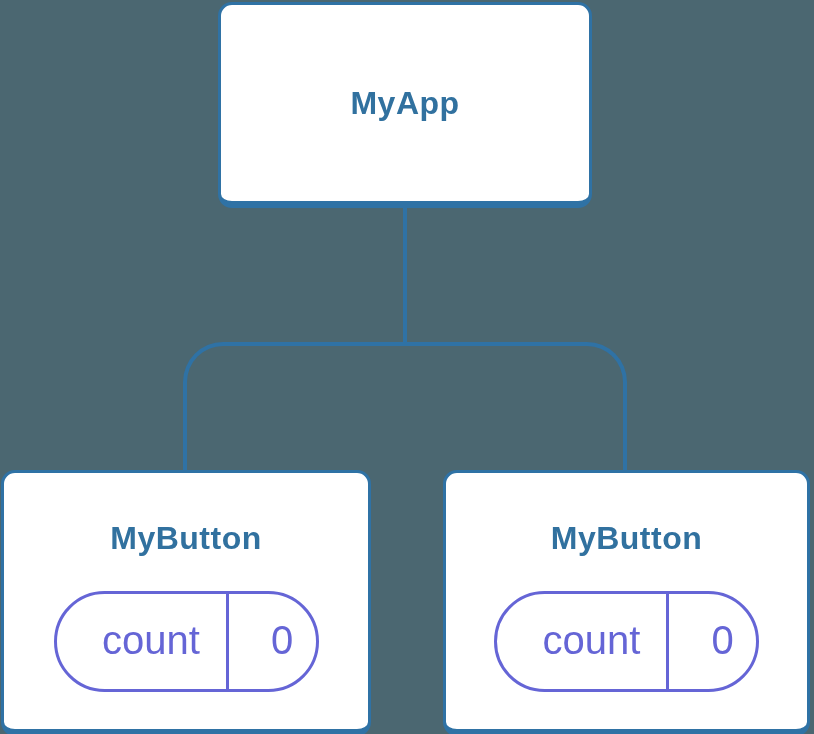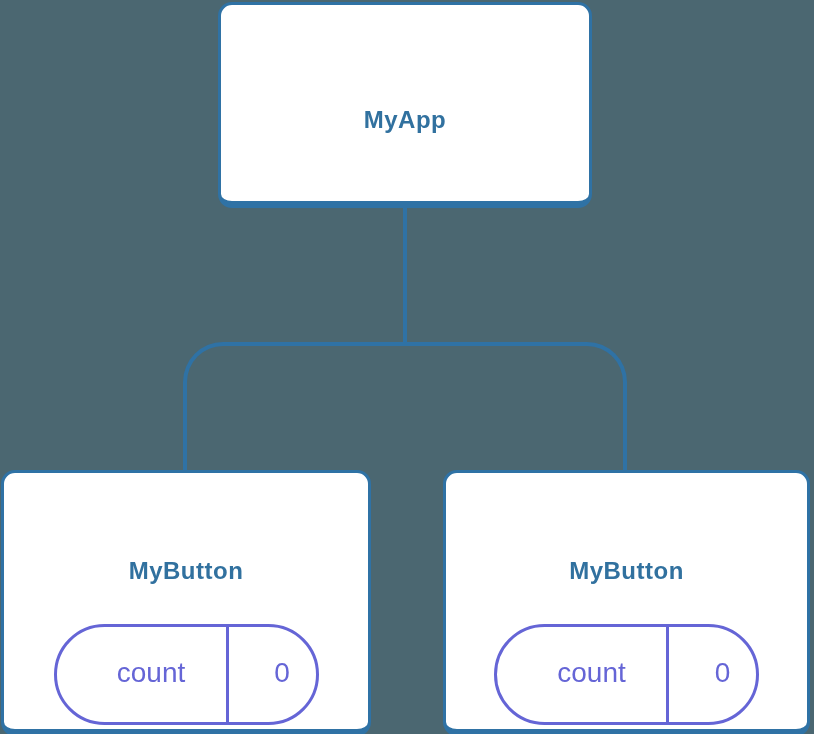--- a/index.html
+++ b/index.html
@@ -60,27 +60,26 @@
     top: 470px;
     height: 266px;
     display: flex;
     flex-direction: column;
     align-items: center;
     padding-top: 38px;
   }
   .card-child-left  { left: 1px;  width: 370px; }
   .card-child-right { left: 443px; width: 367px; }
   .node-title {
-    font-size: 24px;
+    font-size: 32px;
     font-weight: 600;
     letter-spacing: 0.5px;
     color: var(--title-text);
     line-height: 54px;
     white-space: nowrap;
-    margin-top: 33px;
   }
   
   .pill {
     margin-top: 26px;
     width: 265px;
     height: 101px;
     border: 3px solid var(--purple);
     border-radius: 51px;
     display: flex;
     align-items: stretch;
@@ -94,21 +93,21 @@
     align-items: center;
     justify-content: center;
   }
   .pill-value-cell {
     flex: 1;
     display: flex;
     align-items: center;
     justify-content: center;
   }
   .pill-text {
-    font-size: 28px;
+    font-size: 40px;
     font-weight: 400;
     color: var(--purple);
     line-height: 1;
     padding-bottom: 4px;
     margin-left: 20px;
   }
 </style>
 </head>
 <body>
 

